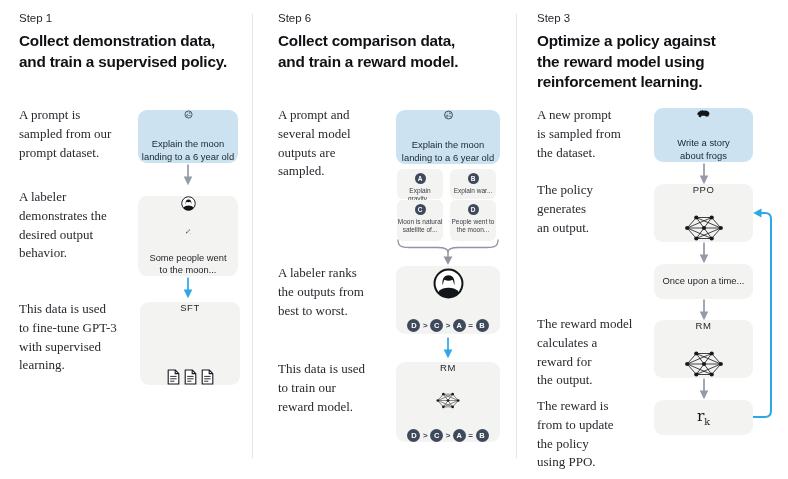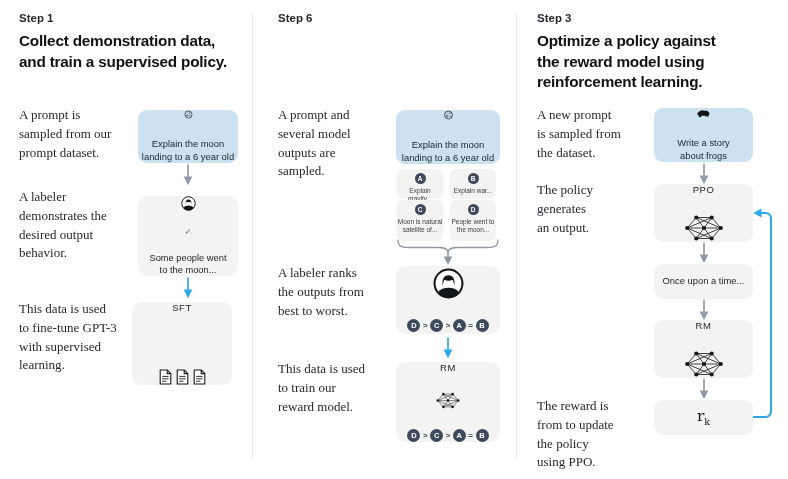--- a/index.html
+++ b/index.html
@@ -1,21 +1,21 @@
 <!DOCTYPE html>
 <html style="--prompt-box-bg: #cde2f1; --model-box-bg: #f3f3f1; --arrow-gray: #949ba8; --arrow-blue: #2ea7e8; --chip-bg: #3e4a5c; --divider: #e6e6e6; --text-primary: #26292e;"><head>
 <meta charset="utf-8">
 <style>
   html,body{margin:0;padding:0;background:#fff;}
   .page{
     position:relative;width:788px;height:479px;background:#fff;overflow:hidden;
     font-family:"Liberation Sans",sans-serif;color:var(--text-primary,#26292e);
   }
   .divider{position:absolute;top:14px;height:444px;width:1px;background:var(--divider,#e6e6e6);}
-  .step{position:absolute;font-size:11.5px;color:var(--text-primary,#26292e);font-weight:bold;}
+  .step{position:absolute;font-size:11.5px;color:var(--text-primary,#26292e);}
   .heading{position:absolute;font-size:15.3px;line-height:20.5px;font-weight:700;
     color:#0f1114;letter-spacing:-0.2px;white-space:pre-line;}
   .annot{position:absolute;font-size:13px;line-height:18.8px;white-space:pre-line;font-family:Liberation Serif, serif;}
   .box{position:absolute;border-radius:9px;display:flex;flex-direction:column;
     align-items:center;justify-content:center;text-align:center;gap:16px;}
   .blue{background:var(--prompt-box-bg,#cde2f1);}
   .gray{background:var(--model-box-bg,#f3f3f1);}
   .ptext{font-size:9.4px;line-height:12.5px;color:#15262f;white-space:pre-line;margin-top:3px;}
   .otext{font-size:9.3px;line-height:12px;color:#23262b;white-space:pre-line;margin-top:2px;}
   .mlabel{font-size:9.5px;letter-spacing:.5px;color:#23262b;margin-bottom:3px;}
@@ -123,21 +123,21 @@
         <use href="#sym-pencil"></use>
       </svg>
     <div class="otext">Some people went
 to the moon...</div>
   </div>
 
   <svg class="arrow blue-a" style="left:182px;top:277px" width="12" height="22">
       <use href="#sym-arrow"></use>
     </svg>
 
-  <div class="box gray" style="left:132px;top:302px;width:100px;height:83px">
+  <div class="box gray" style="left:140px;top:302px;width:100px;height:83px">
     <div class="mlabel">SFT</div>
     <svg width="54" height="38">
         <use href="#sym-net"></use>
       </svg>
     <svg width="11" height="10" style="margin-top:3px">
         <use href="#sym-pencil"></use>
       </svg>
     <div class="docs">
       <svg width="13" height="16">
           <use href="#sym-doc"></use>
@@ -145,20 +145,22 @@
       <svg width="13" height="16">
           <use href="#sym-doc"></use>
         </svg>
       <svg width="13" height="16">
           <use href="#sym-doc"></use>
         </svg>
     </div>
   </div>
 
   <div class="step" style="left:278px;top:12px">Step 6</div>
+  <div class="heading" style="left:278px;top:31px;width:225px">Collect comparison data,
+and train a reward model.</div>
   <div class="annot" style="left:278px;top:106px">A prompt and
 several model
 outputs are
 sampled.</div>
   <div class="annot" style="left:278px;top:264px">A labeler ranks
 the outputs from
 best to worst.</div>
   <div class="annot" style="left:278px;top:360px">This data is used
 to train our
 reward model.</div>
@@ -234,20 +236,24 @@
   <div class="step" style="left:537px;top:12px">Step 3</div>
   <div class="heading" style="left:537px;top:31px;width:245px">Optimize a policy against
 the reward model using
 reinforcement learning.</div>
   <div class="annot" style="left:537px;top:106px">A new prompt
 is sampled from
 the dataset.</div>
   <div class="annot" style="left:537px;top:181px">The policy
 generates
 an output.</div>
+  <div class="annot" style="left:537px;top:315px">The reward model
+calculates a
+reward for
+the output.</div>
   <div class="annot" style="left:537px;top:397px">The reward is
 from to update
 the policy
 using PPO.</div>
 
   <div class="box blue" style="left:654px;top:108px;width:99px;height:54px">
     <svg width="19" height="13">
         <use href="#sym-frog"></use>
       </svg>
     <div class="ptext">Write a story

